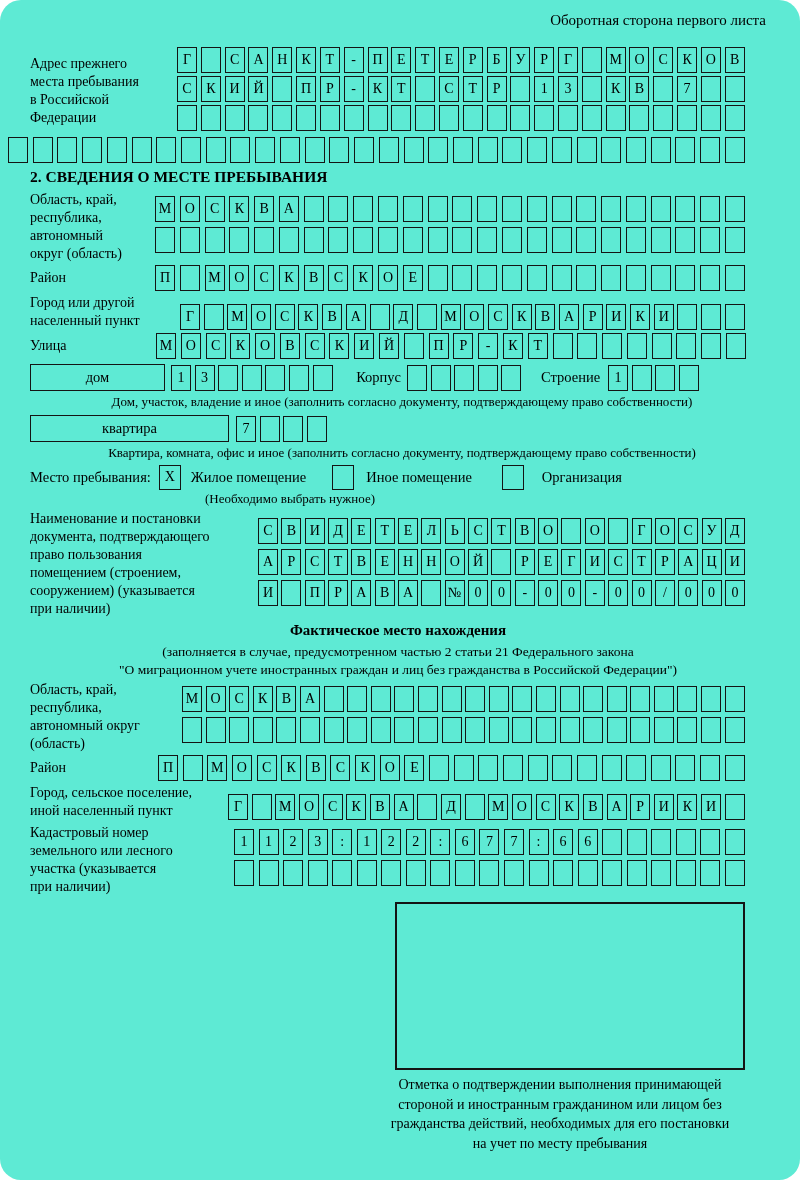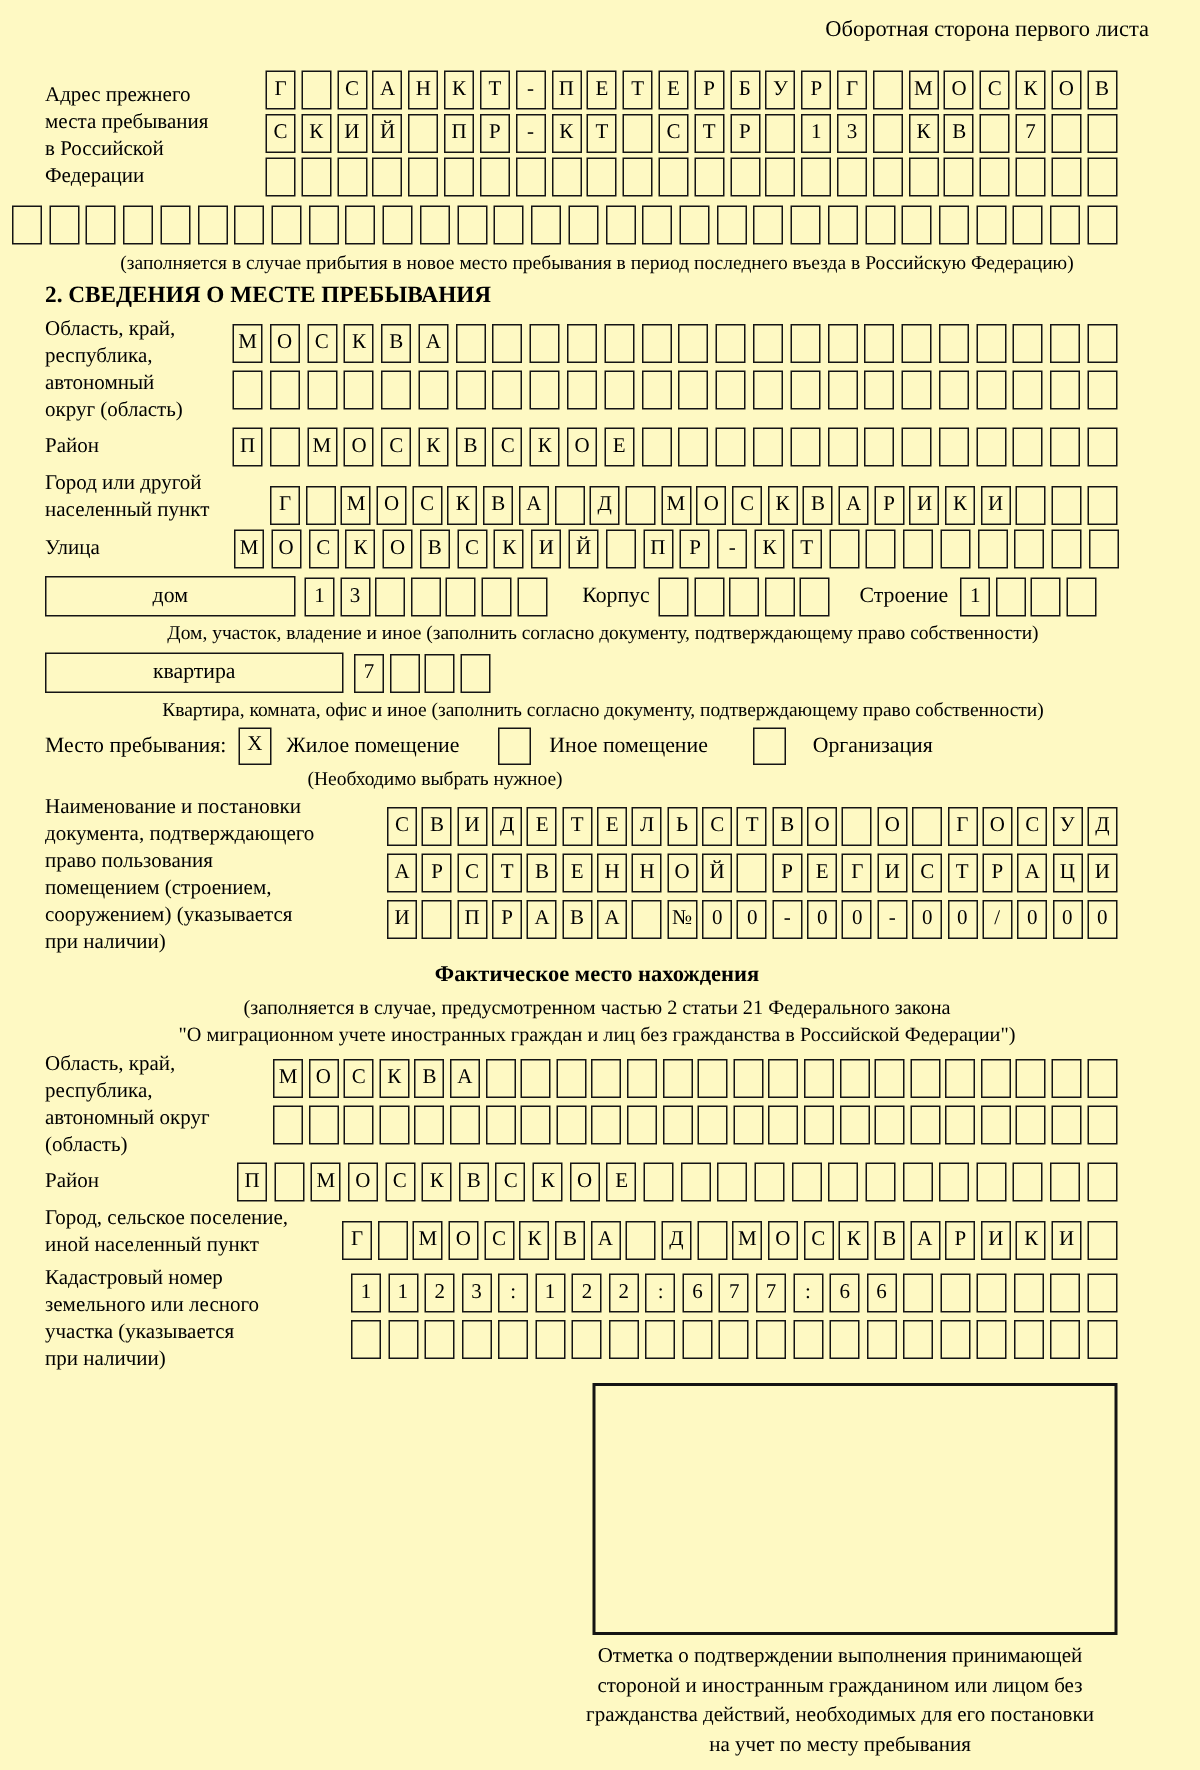--- a/index.html
+++ b/index.html
@@ -1,18 +1,18 @@
 <!DOCTYPE html>
 <html><head>
 <meta charset="utf-8">
 <style>
   html,body{margin:0;padding:0;background:#fff;color:#000;
     font-family:"Liberation Serif","DejaVu Serif",serif;}
   .page{position:relative;width:800px;height:1180px;box-sizing:border-box;
-    padding:12px 34px 16px 30px;overflow:hidden;background:#fef9c3;}
+    padding:12px 34px 16px 30px;overflow:hidden;background:#5eead4;border-radius:21px;}
   .header-note{text-align:right;font-size:15px;margin-bottom:18px;}
   .block{display:flex;align-items:center;}
   .block.vcenter{align-items:flex-end;}
   .label{font-size:14px;line-height:18px;white-space:pre-line;flex:0 0 auto;}
   .gridcol{display:flex;flex-direction:column;}
   .gridcol .char-row{margin-bottom:3px;}
   .gridcol.gap6 .char-row{margin-bottom:5px;}
   .char-row{display:flex;justify-content:space-between;}
   .char-row .cell{flex:0 0 20px;}
   .cell{display:inline-block;width:20px;height:26px;box-sizing:border-box;
@@ -41,21 +41,21 @@
   .lw198{width:198px;}
   .lw204{width:204px;}
   .note{font-size:13px;line-height:17px;}
   .center{text-align:center;}
   .small-left{padding-left:8px;margin:2px 0 3px 0;text-align:center;}
   .sec-title{font-weight:700;font-size:15.5px;margin:5px 0 5px 0;}
   .mt2{margin-top:2px;font-family:Liberation Serif, serif;}.mt3{margin-top:3px;}.mt4{margin-top:4px;}
   .house-row{display:flex;align-items:center;margin-top:5px;}
   .wide-box{height:27px;box-sizing:border-box;border:1.7px solid #141414;
     display:flex;align-items:center;justify-content:center;font-size:14.5px;flex:0 0 auto;}
-  .wb167{width:167px;margin-right:6px;}
+  .wb167{width:135px;margin-right:6px;}
   .wb199{width:199px;margin-right:7px;}
   .inline-label{font-size:14.5px;flex:0 0 auto;}
   .korpus-label{margin:0 6px 0 20px;}
   .stroenie-label{margin:0 8px 0 16px;}
   .place-row{display:flex;align-items:center;font-size:14.5px;margin-top:4px;}
   .checkbox{display:inline-block;width:22px;height:25px;box-sizing:border-box;
     border:1.6px solid #141414;text-align:center;font-size:14px;line-height:22px;}
   .cb1{margin:0 10px 0 8px;}
   .cb2{margin:0 12px 0 26px;}
   .cb3{margin:0 18px 0 30px;}
@@ -185,21 +185,20 @@
       <span class="cell"></span>
       <span class="cell"></span>
       <span class="cell"></span>
       <span class="cell"></span>
       <span class="cell"></span>
       <span class="cell"></span>
       <span class="cell"></span>
       <span class="cell"></span>
       <span class="cell"></span>
     </div>
-  <div class="note center mt3">(заполняется в случае прибытия в новое место пребывания в период последнего въезда в Российскую Федерацию)</div>
 
   <div class="sec-title">2. СВЕДЕНИЯ О МЕСТЕ ПРЕБЫВАНИЯ</div>
 
   <div class="block">
     <div class="label lw125">Область, край,
 республика,
 автономный
 округ (область)</div>
     <div class="gridcol gap6">
       <div class="char-row w590">

